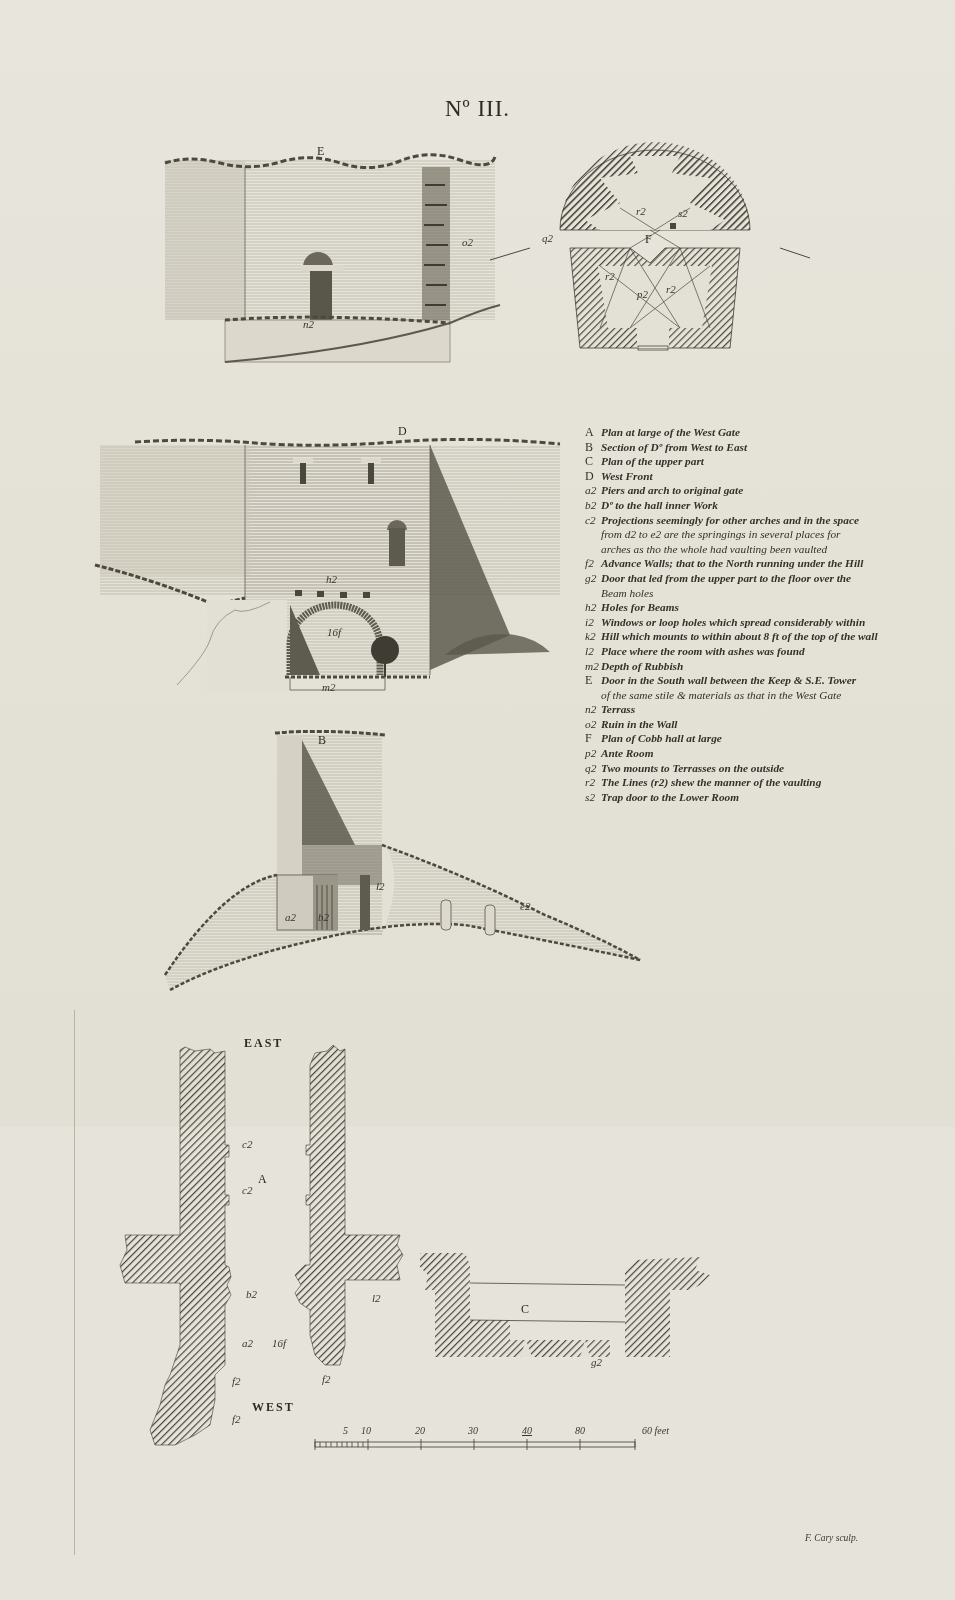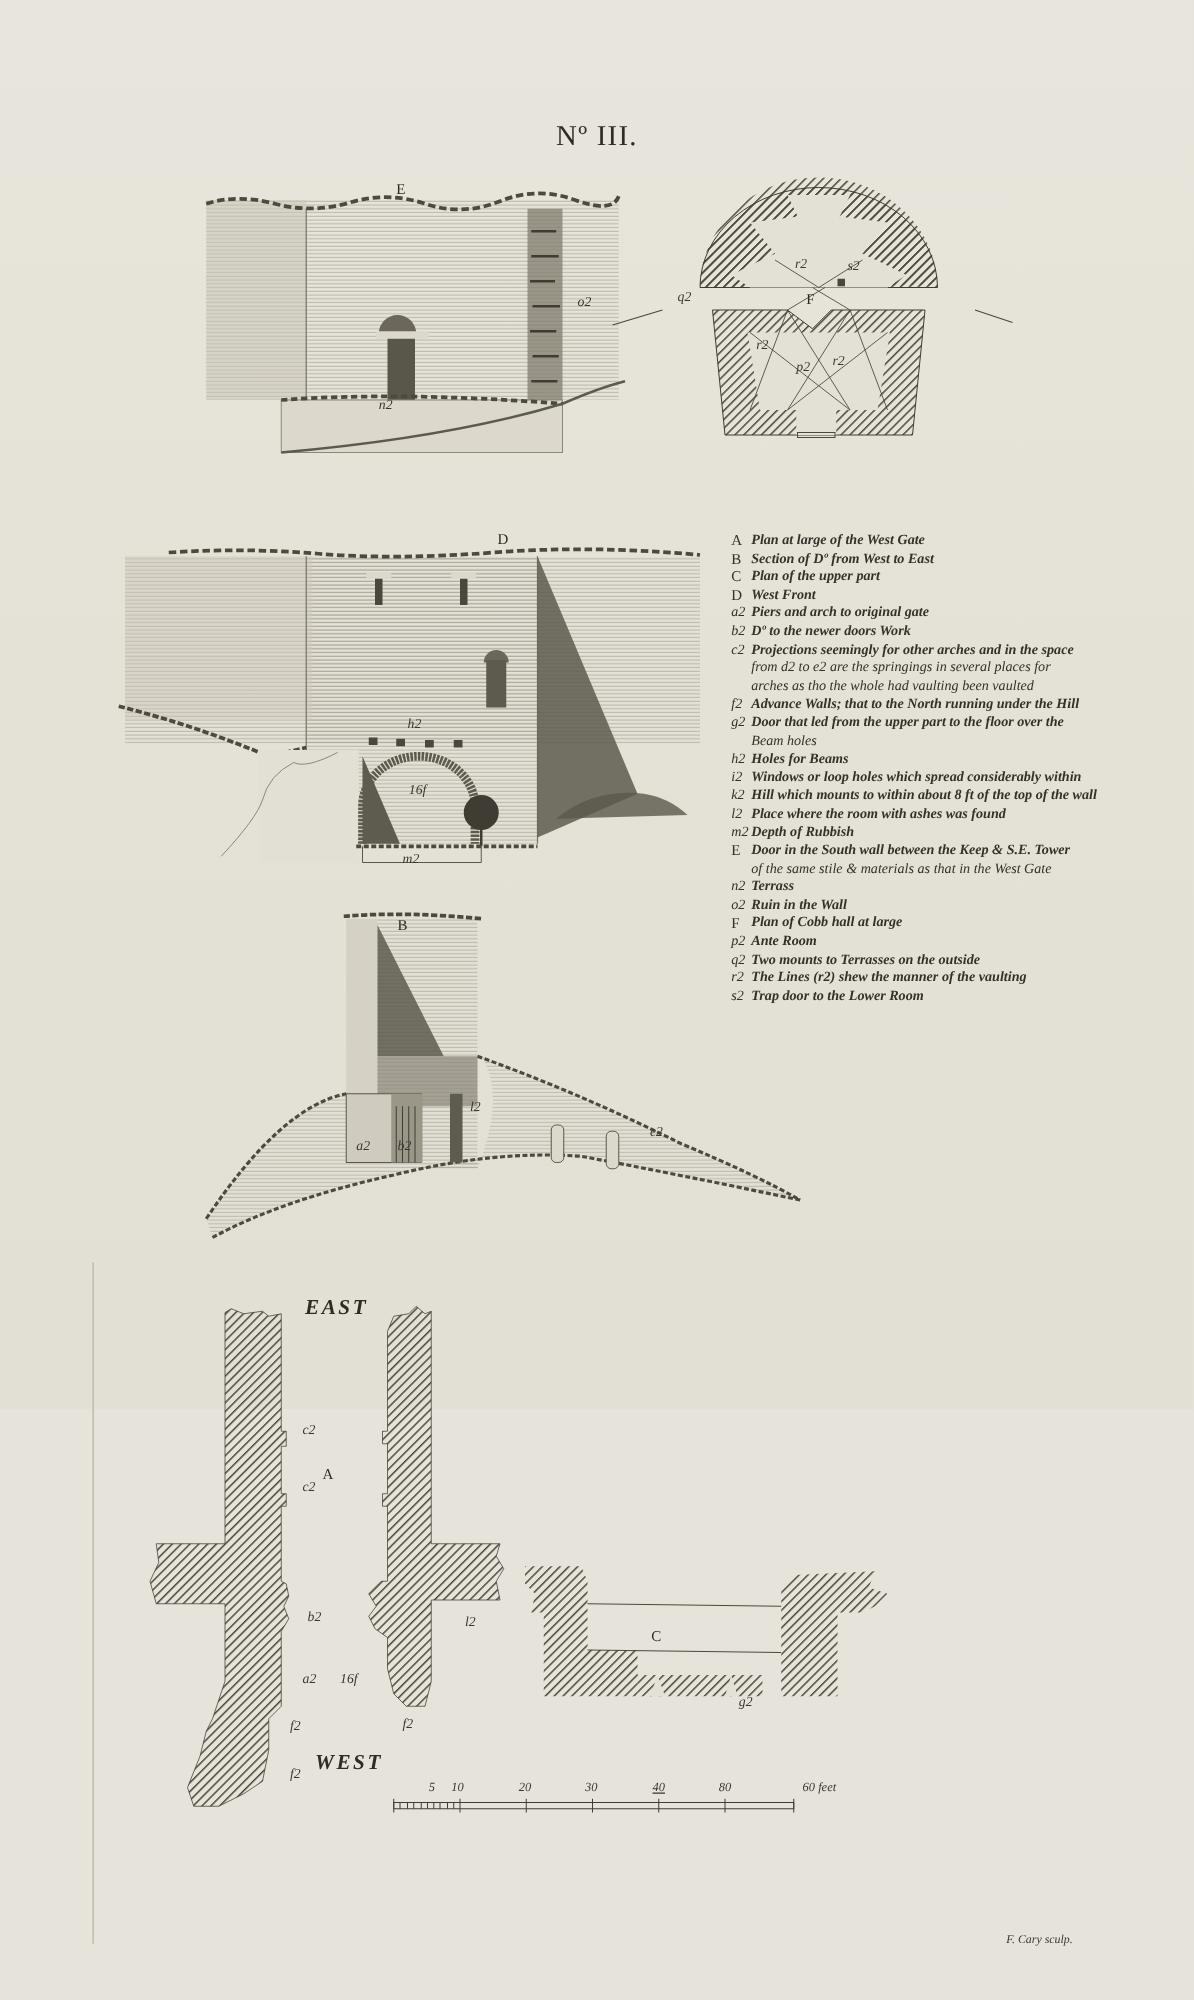--- a/index.html
+++ b/index.html
@@ -12,22 +12,22 @@
   .lbl{position:absolute;font-style:italic;font-size:11px;color:#3a362d;white-space:nowrap;}
   .cap{position:absolute;font-size:12px;color:#2e2a22;}
   .legend{position:absolute;left:585px;top:425px;width:330px;font-style:italic;font-size:11.3px;line-height:14.6px;color:#34302a;}
   .legend .row{display:flex;}
   .legend .key{width:16px;flex:none;font-style:italic;}
   .legend .key.cap-key{font-style:normal;font-size:12px;}
   .legend .txt{flex:1;font-weight:bold;}
   .legend .cont{padding-left:16px;}
   svg{position:absolute;overflow:visible;}
   .scale-lbl{position:absolute;font-style:italic;font-size:10px;color:#3a362d;}
-  .signature{position:absolute;left:805px;top:1533px;font-style:italic;font-size:9.5px;color:#3b372f;margin-top:14px;}
-  .compass{position:absolute;font-style:italic;font-weight:bold;font-size:17px;letter-spacing:2px;color:#2f2c25;}
+  .signature{position:absolute;left:805px;top:1533px;font-style:italic;font-size:9.5px;color:#3b372f;}
+  .compass{position:absolute;font-weight:bold;font-size:12px;letter-spacing:2px;color:#2f2c25;}
 </style>
 </head>
 <body>
 
 <div class="plate">
 
   <div class="title">Nº III.</div>
 
   <svg style="left:160px;top:145px;" width="340" height="225" viewBox="0 0 340 225">
     <defs>
@@ -238,21 +238,21 @@
       <div class="row">
         <span class="key cap-key">D</span>
         <span class="txt">West Front</span>
       </div>
       <div class="row">
         <span class="key">a2</span>
         <span class="txt">Piers and arch to original gate</span>
       </div>
       <div class="row">
         <span class="key">b2</span>
-        <span class="txt">Dº to the newer doors Work</span>
+        <span class="txt">Dº to the hall inner Work</span>
       </div>
       <div class="row">
         <span class="key">c2</span>
         <span class="txt">Projections seemingly for other arches and in the space</span>
       </div>
       <div class="cont">from d2 to e2 are the springings in several places for</div>
       <div class="cont">arches as tho the whole had vaulting been vaulted</div>
       <div class="row">
         <span class="key">f2</span>
         <span class="txt">Advance Walls; that to the North running under the Hill</span>

